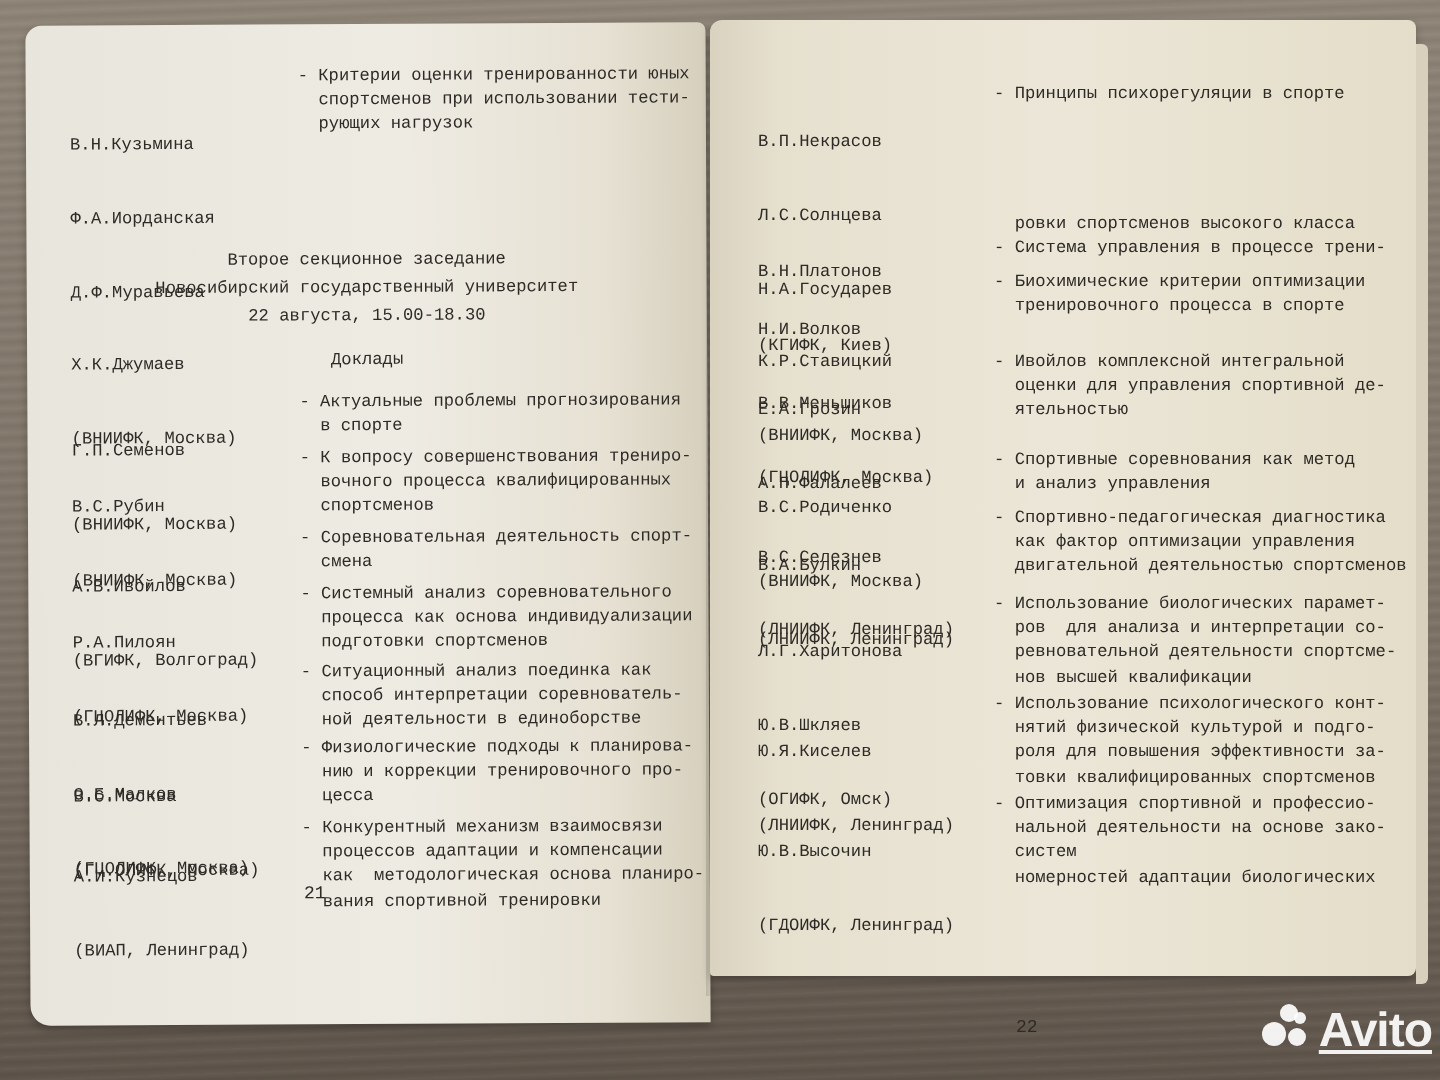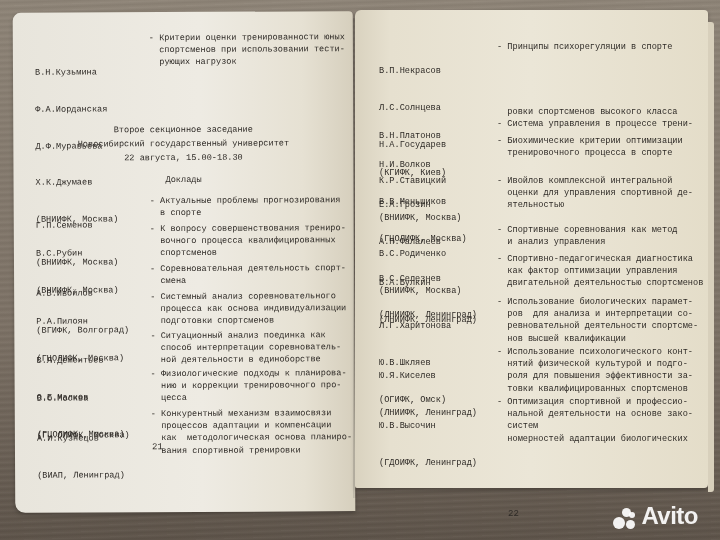--- a/index.html
+++ b/index.html
@@ -36,25 +36,25 @@
       background: #d8d0bc; border-radius: 0 3px 3px 0;
     }
     .entry { position: absolute; display: flex; }
     .authors { width: 118px; white-space: pre; }
     .left .authors { width: 114px; }
     .title { width: 190px; }
     .title-line { white-space: pre; }
     .center { position: absolute; left: 0; width: 340px; text-align: center; }
     .page-num { position: absolute; font-size: 9px; }
     .avito {
-      position: absolute; right: 22px; bottom: 10px;
-      display: flex; align-items: flex-end; gap: 4px;
+      position: absolute; right: 4px; bottom: 10px;
+      display: flex; align-items: flex-start; gap: 4px;
       color: rgba(255,255,255,0.92);
       font-family: "Liberation Sans", "DejaVu Sans", sans-serif;
-      font-size: 24px; font-weight: bold; letter-spacing: -0.5px;
+      font-size: 24px; font-weight: bold; letter-spacing: -0.5px; text-decoration: underline;
     }
     .dots { position: relative; width: 24px; height: 22px; }
     .dots span { position: absolute; border-radius: 50%; background: rgba(255,255,255,0.92); }
     .spine-fold {
       position: absolute; left: 353px; top: 18px; width: 4px; height: 480px;
       background: linear-gradient(90deg, rgba(0,0,0,0.12), rgba(0,0,0,0));
     }
   </style>
 </head>
 <body>

